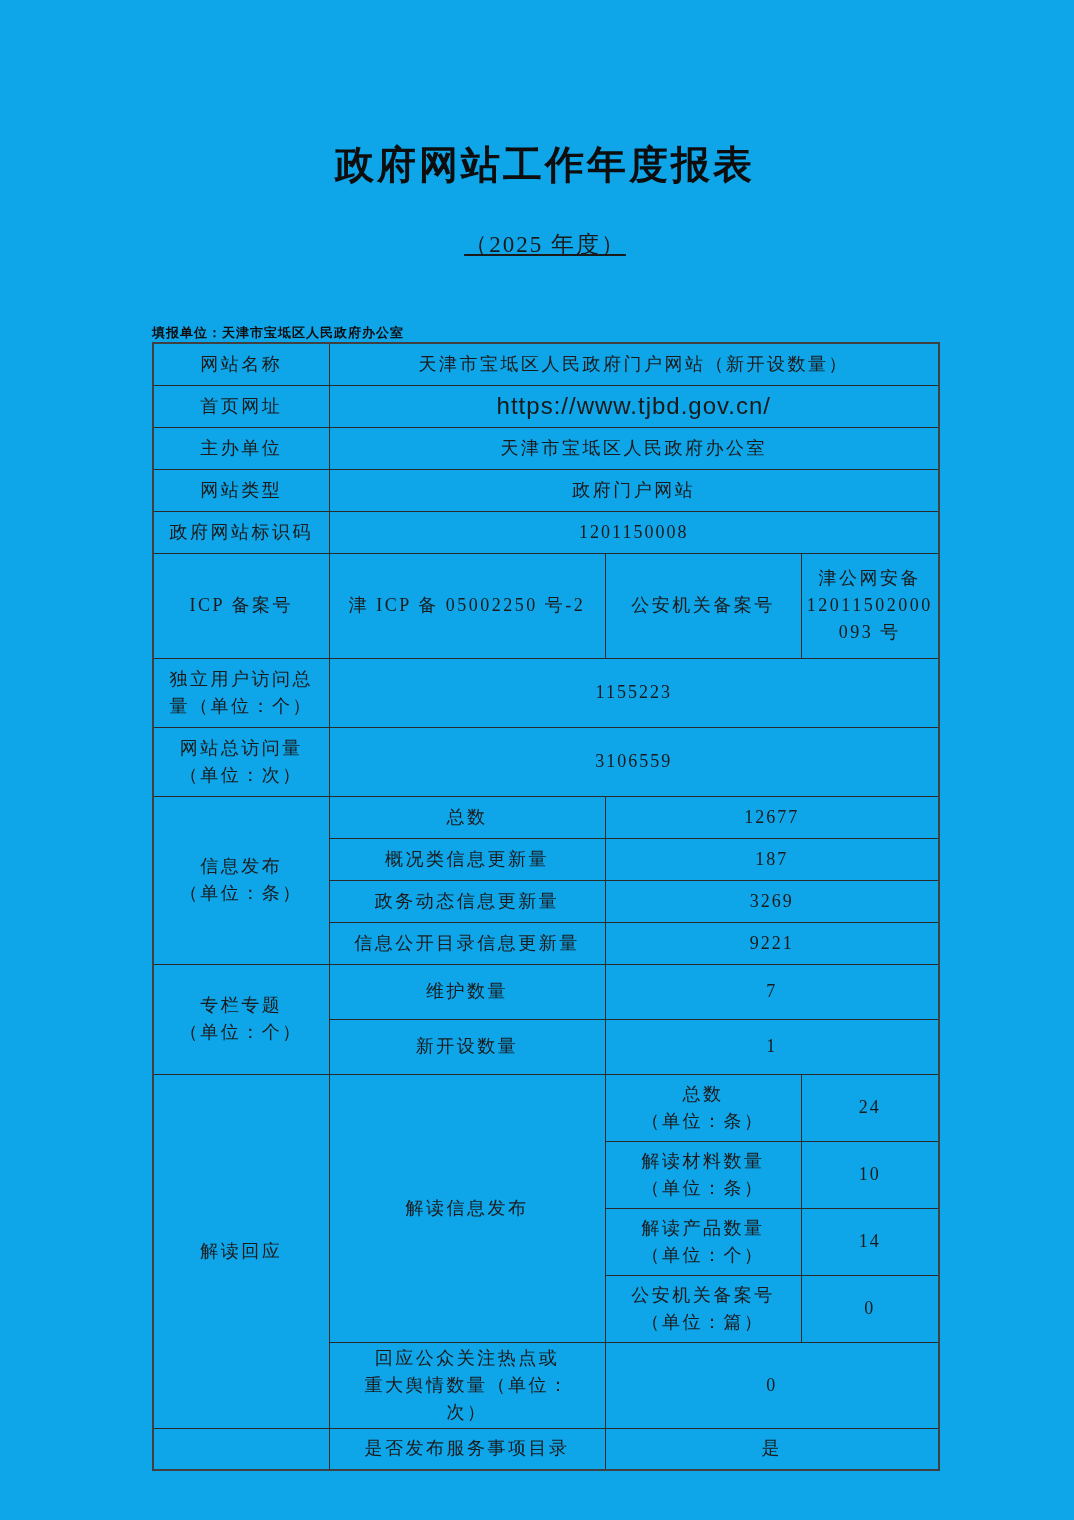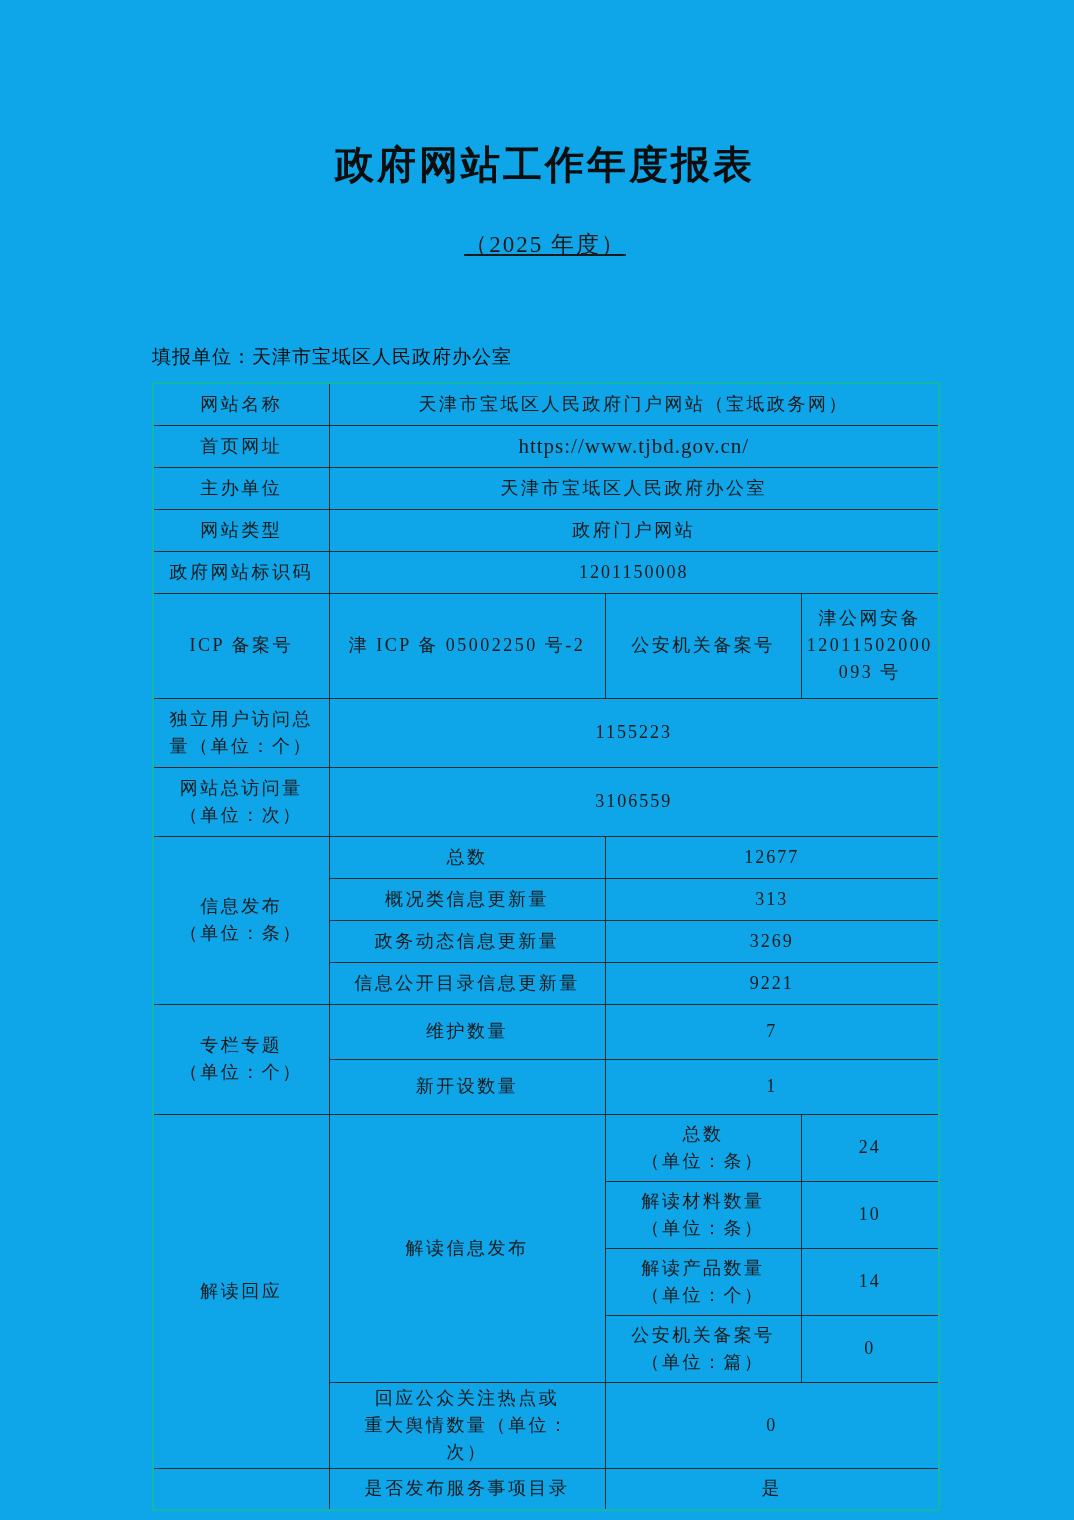--- a/index.html
+++ b/index.html
@@ -31,50 +31,49 @@
   }
   .doc-subtitle {
     margin-top: 40px;
     text-align: center;
     font-size: 23px;
     letter-spacing: 2px;
     color: #1a1a1a;
     text-decoration: underline;
   }
   .filing-line {
-    margin-top: 84px;
+    margin-top: 64px;
     font-family: "Liberation Sans", "DejaVu Sans", sans-serif;
-    font-weight: 400;
-    font-size: 19px;
+    font-weight: 700;
+    font-size: 13px;
     letter-spacing: 1px;
     color: #0d0d0d;
   }
   table.report {
-    margin-top: 12px;
     width: 786px;
     border-collapse: collapse;
     table-layout: fixed;
-    border: 2px solid #14b8a6;
+    border: 2px solid #404040;
   }
   table.report td {
     border: 1.5px solid #2a2a2a;
     text-align: center;
     vertical-align: middle;
     font-size: 18px;
     letter-spacing: 2.5px;
     line-height: 1.5;
     padding: 2px 4px;
     white-space: pre-line;
     overflow: hidden;
     color: #1a1a1a;
   }
   table.report td.mono {
-    font-family: Liberation Serif, serif;
+    font-family: Liberation Sans, sans-serif;
     letter-spacing: 1px;
-    font-size: 21px;
+    font-size: 24px;
   }
   table.report td.num {
     letter-spacing: 2px;
   }
   tr.h37 td { height: 37px; }
   tr.h100 td { height: 100px; }
   tr.h64 td { height: 64px; }
   tr.h50 td { height: 50px; }
   tr.h62 td { height: 62px; }
   tr.h77 td { height: 77px; }
@@ -94,21 +93,21 @@
       <colgroup>
         <col style="width:176px">
         <col style="width:276px">
         <col style="width:196px">
         <col style="width:138px">
       </colgroup>
 
       <tbody>
           <tr class="h37">
         <td>网站名称</td>
-        <td colspan="3">天津市宝坻区人民政府门户网站（宝坻政务网）</td>
+        <td colspan="3">天津市宝坻区人民政府门户网站（新开设数量）</td>
       </tr>
 
       <tr class="h37">
         <td>首页网址</td>
         <td colspan="3" class="mono">https://www.tjbd.gov.cn/</td>
       </tr>
 
       <tr class="h37">
         <td>主办单位</td>
         <td colspan="3">天津市宝坻区人民政府办公室</td>
@@ -146,21 +145,21 @@
       </tr>
 
       <tr class="h37">
         <td rowspan="4">信息发布
 （单位：条）</td>
         <td>总数</td>
         <td colspan="2" class="num">12677</td>
       </tr>
       <tr class="h37">
         <td>概况类信息更新量</td>
-        <td colspan="2" class="num">313</td>
+        <td colspan="2" class="num">187</td>
       </tr>
       <tr class="h37">
         <td>政务动态信息更新量</td>
         <td colspan="2" class="num">3269</td>
       </tr>
       <tr class="h37">
         <td>信息公开目录信息更新量</td>
         <td colspan="2" class="num">9221</td>
       </tr>
 

